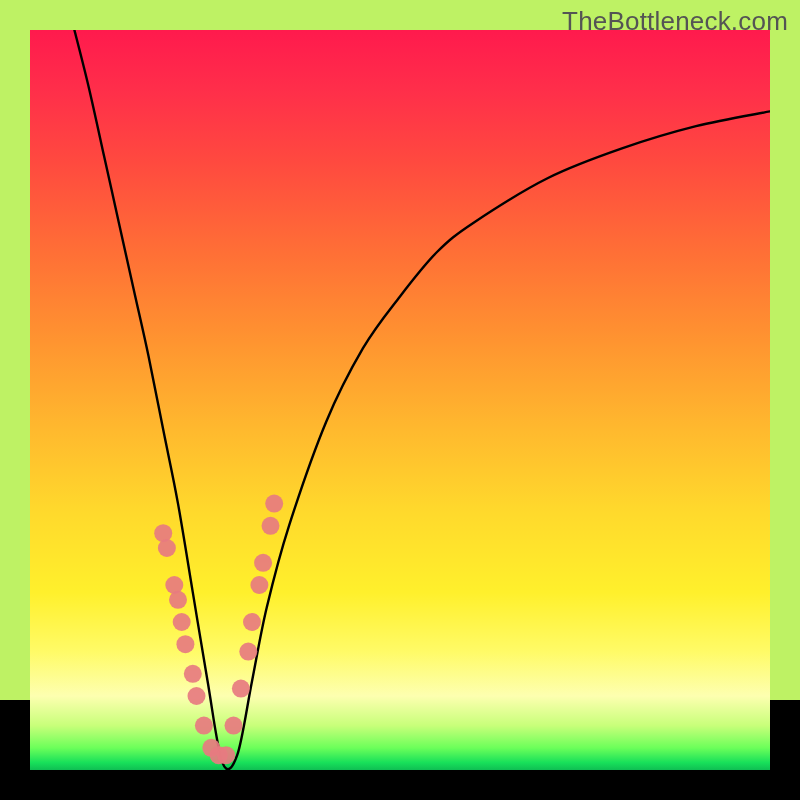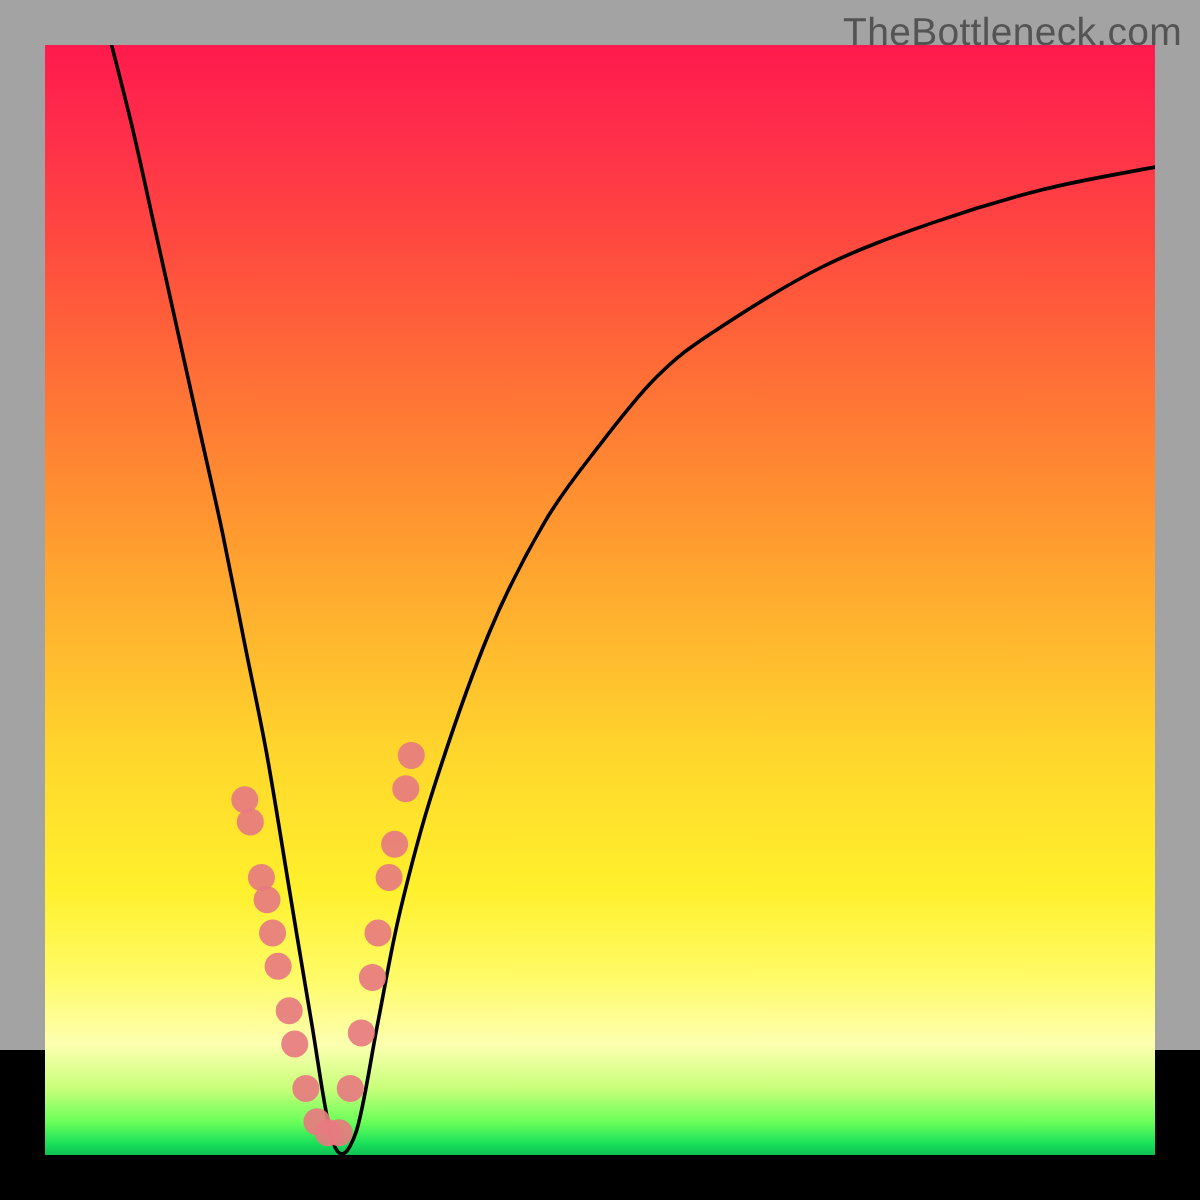--- a/index.html
+++ b/index.html
@@ -10,21 +10,21 @@
     overflow: hidden;
     background: #000;
     font-family: Arial, Helvetica, sans-serif;
   }
   .frame {
     position: absolute;
     left: 0;
     top: 0;
     width: 800px;
     height: 700px;
-    background: #a3a3a3;
+    background: #bef264;
   }
   .plot {
     position: absolute;
     left: 30px;
     top: 30px;
     width: 740px;
     height: 740px;
     
     background: linear-gradient(to bottom,
       #ff1a4d 0%,

